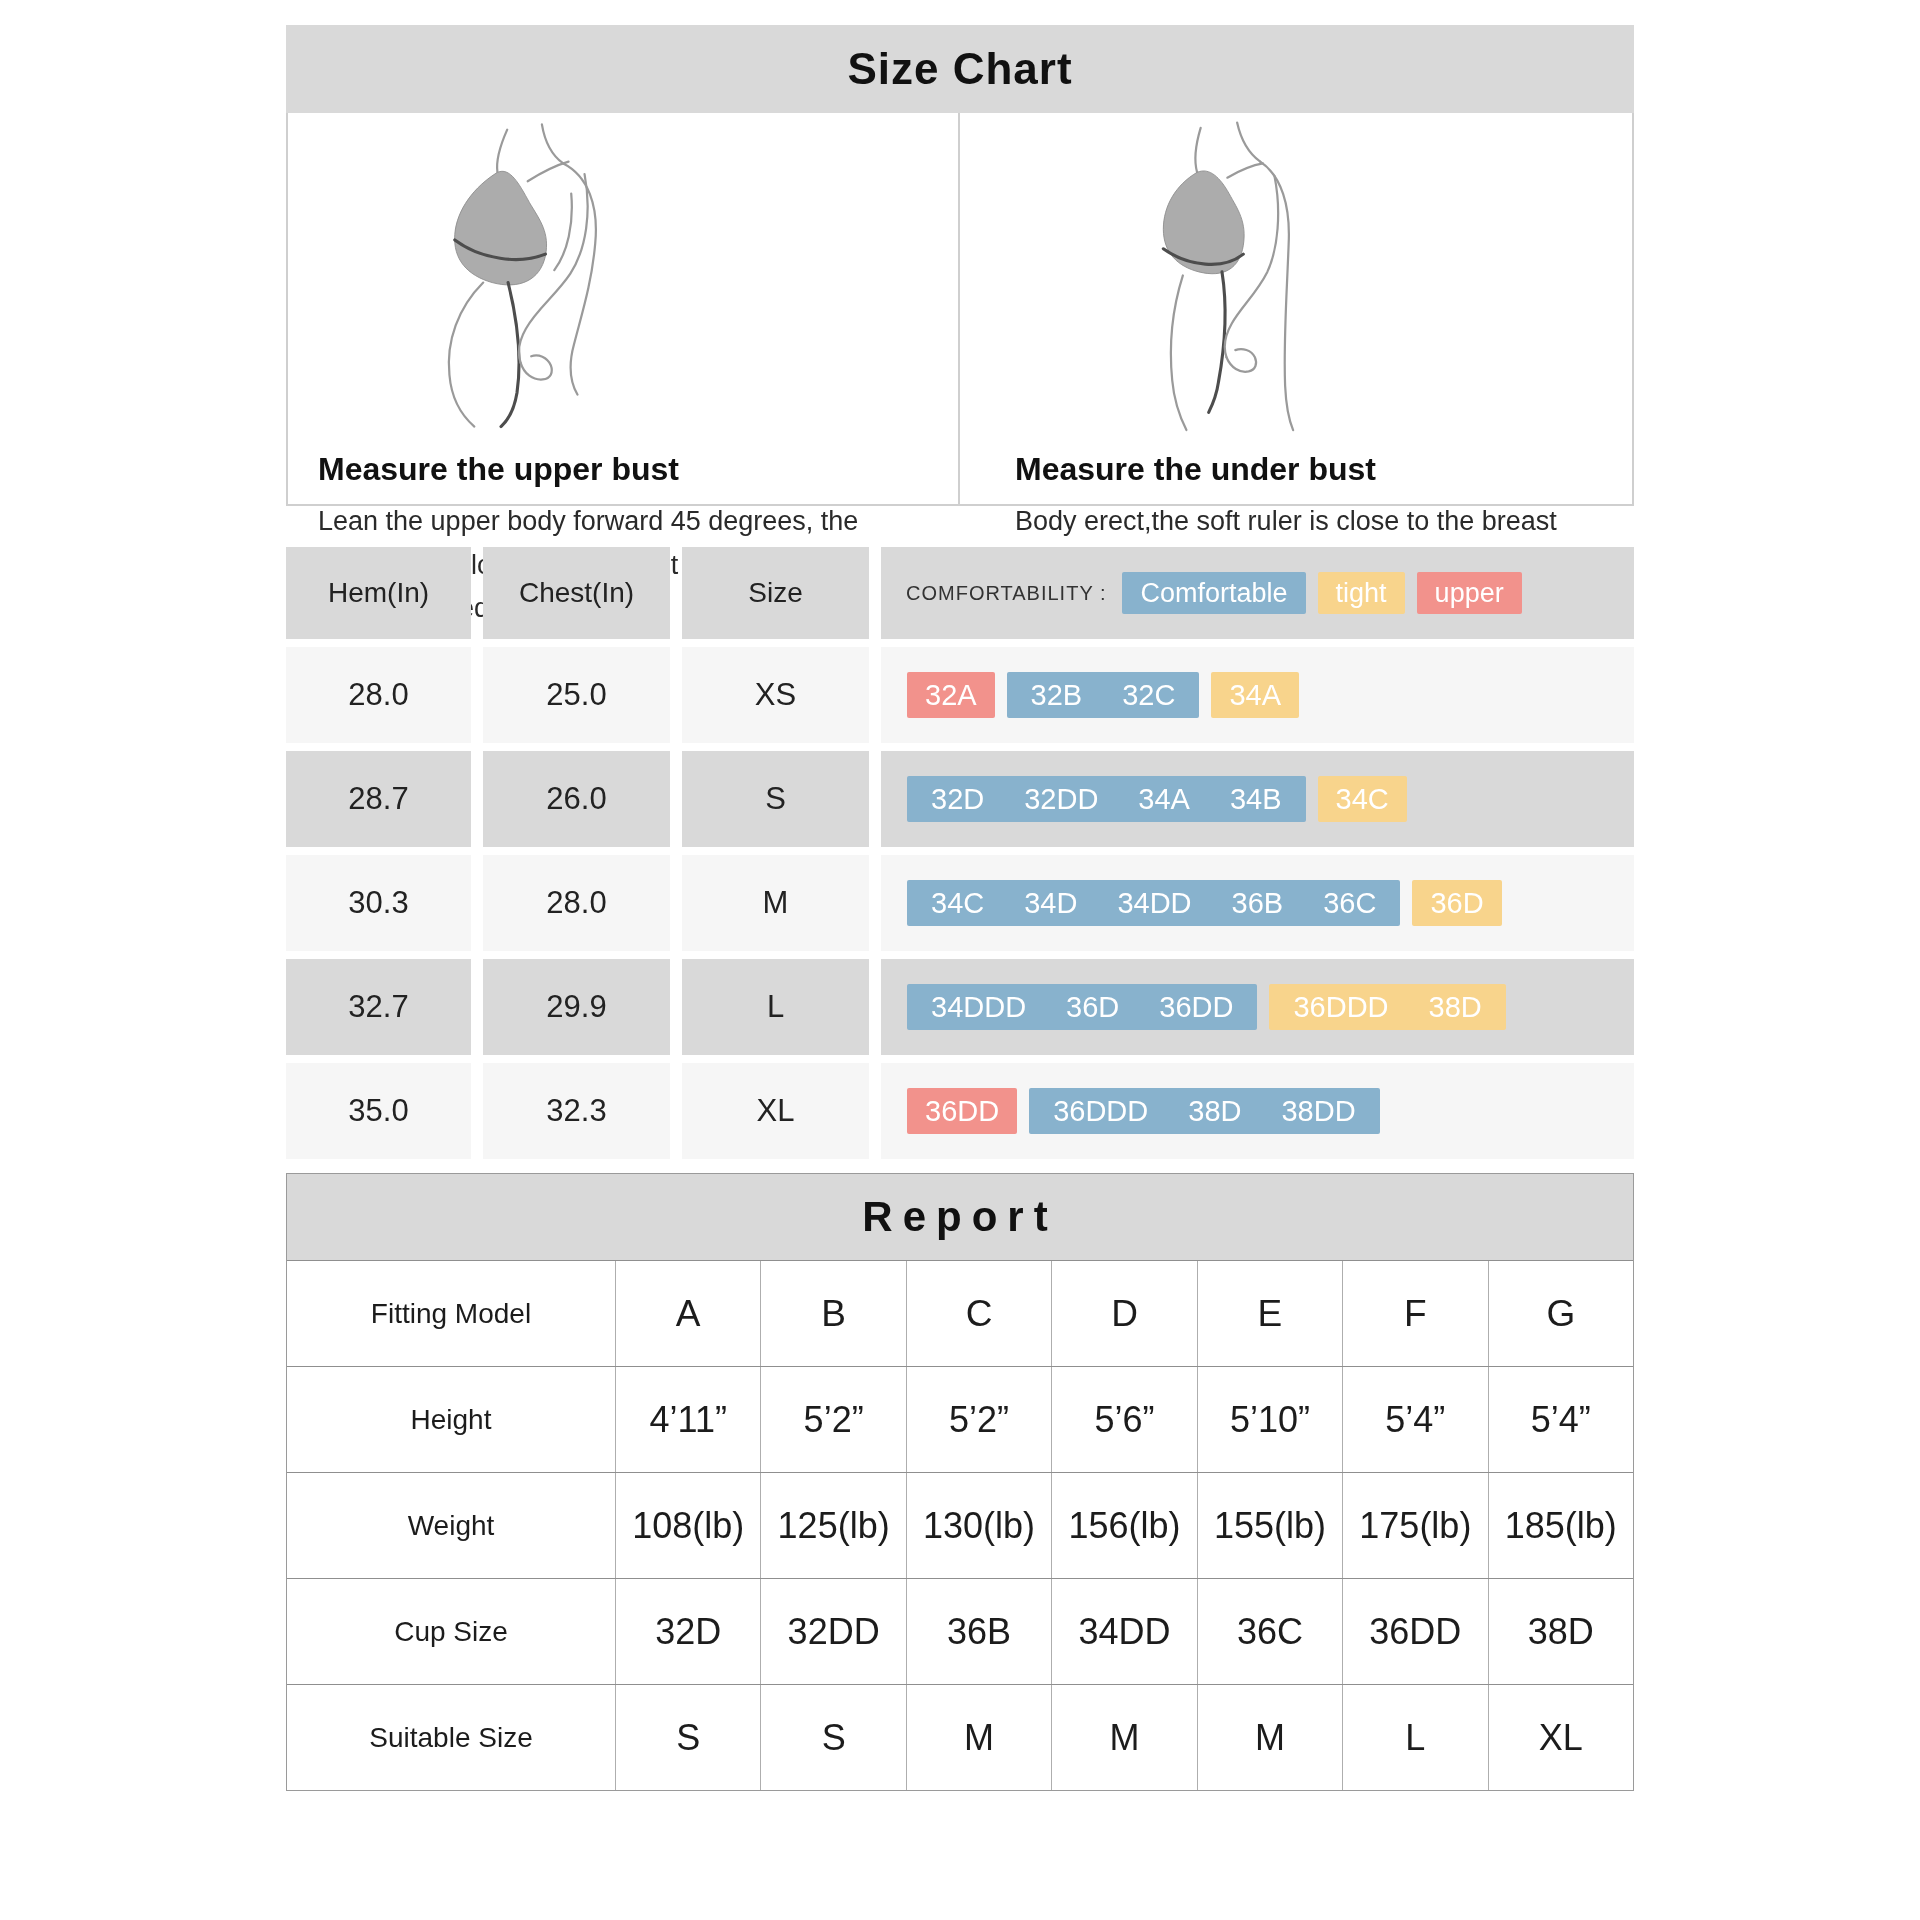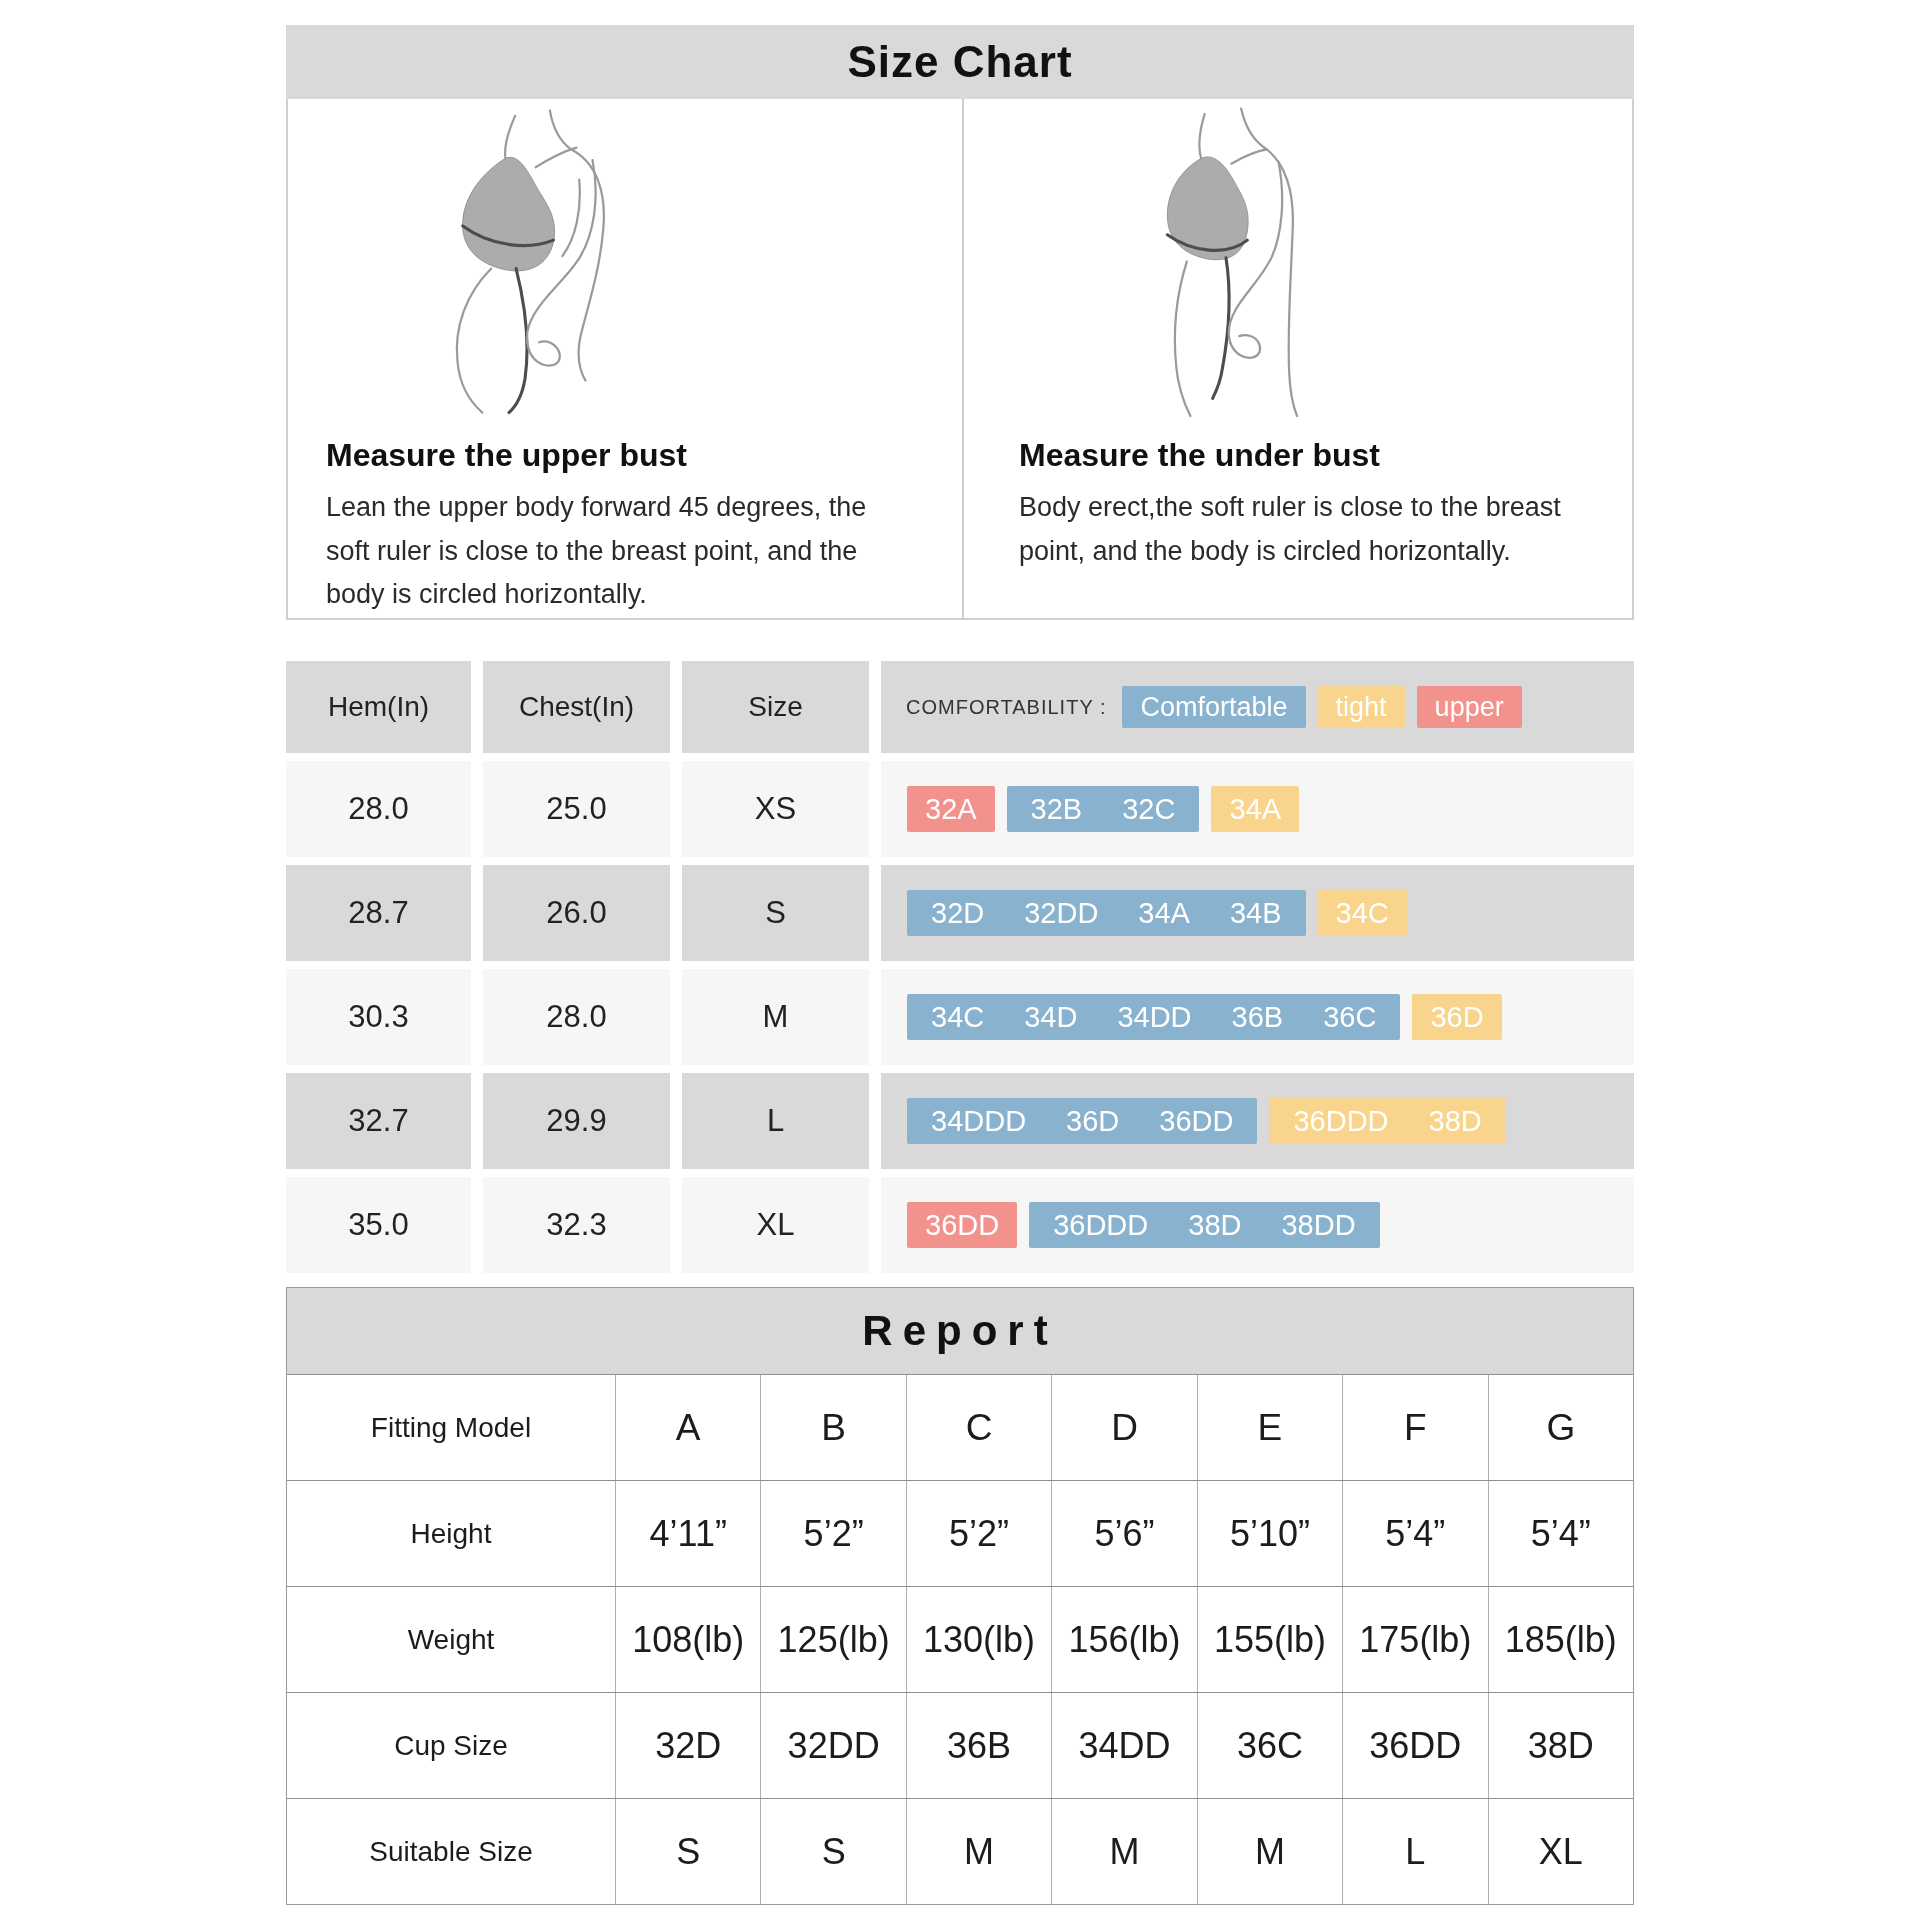--- a/index.html
+++ b/index.html
@@ -1,25 +1,25 @@
 <!DOCTYPE html>
 <html style="--c-comfortable: #88B2CD; --c-tight: #F8D48C; --c-loose: #F2928C;"><head>
 <meta charset="utf-8">
 <style>
   * { margin:0; padding:0; box-sizing:border-box; }
   html,body { background:#ffffff; font-family:"Liberation Sans","DejaVu Sans",sans-serif; color:#1c1c1c; }
   .page { width:1348px; margin:25px auto 0; }
 
   
   .band { background:#d9d9d9; display:flex; align-items:center; justify-content:center; }
-  .sc-band { height:74px;text-align:center; }
+  .sc-band { height:88px;text-align:center; }
   .sc-band h1 { font-size:44px; font-weight:700; letter-spacing:1px; color:#111; }
 
   
-  .panels { display:flex; border:2px solid #cfcfcf; border-top:none; height:521px;padding-left:8px; }
+  .panels { display:flex; border:2px solid #cfcfcf; border-top:none; height:393px; }
   .panel { width:50%; padding:6px 28px 18px 30px; }
   .panel.left { border-right:2px solid #cfcfcf; }
   .panel.right { padding-left:55px; }
   .illus { height:322px; }
   .illus svg { display:block; margin-left:70px; }
   .panel h2 { font-size:32px; font-weight:700; color:#111; margin-top:10px; }
   .panel p { font-size:27px; line-height:1.62; color:#2a2a2a; margin-top:12px; max-width:585px; }
 
   
   .st { margin-top:41px; }

